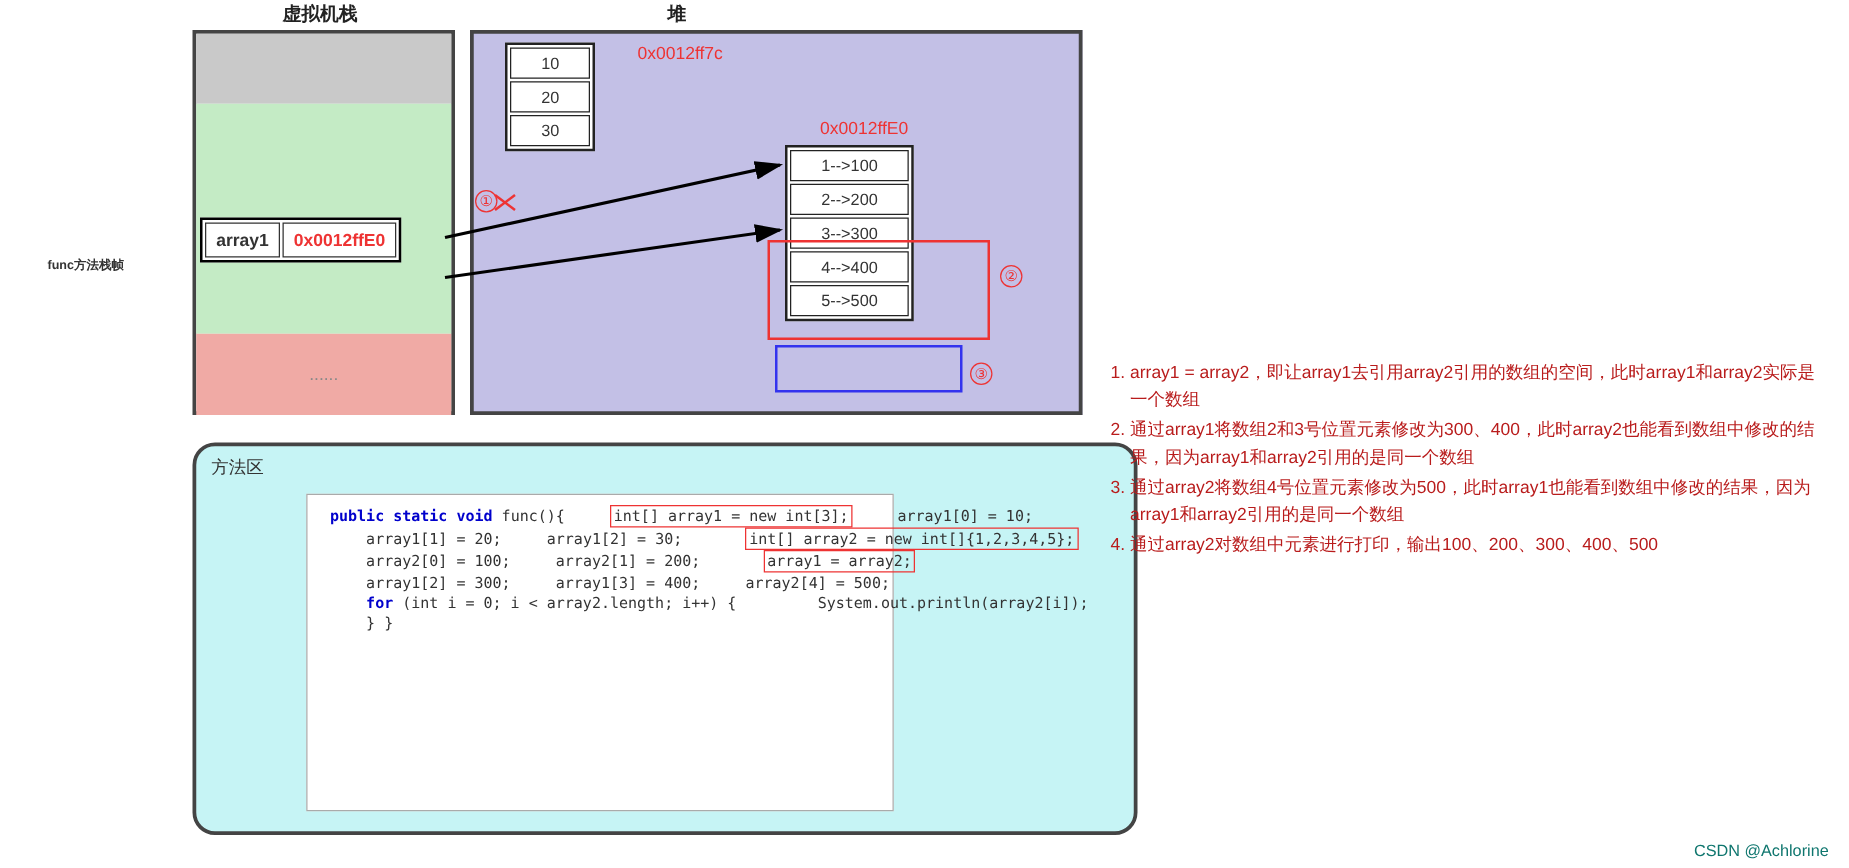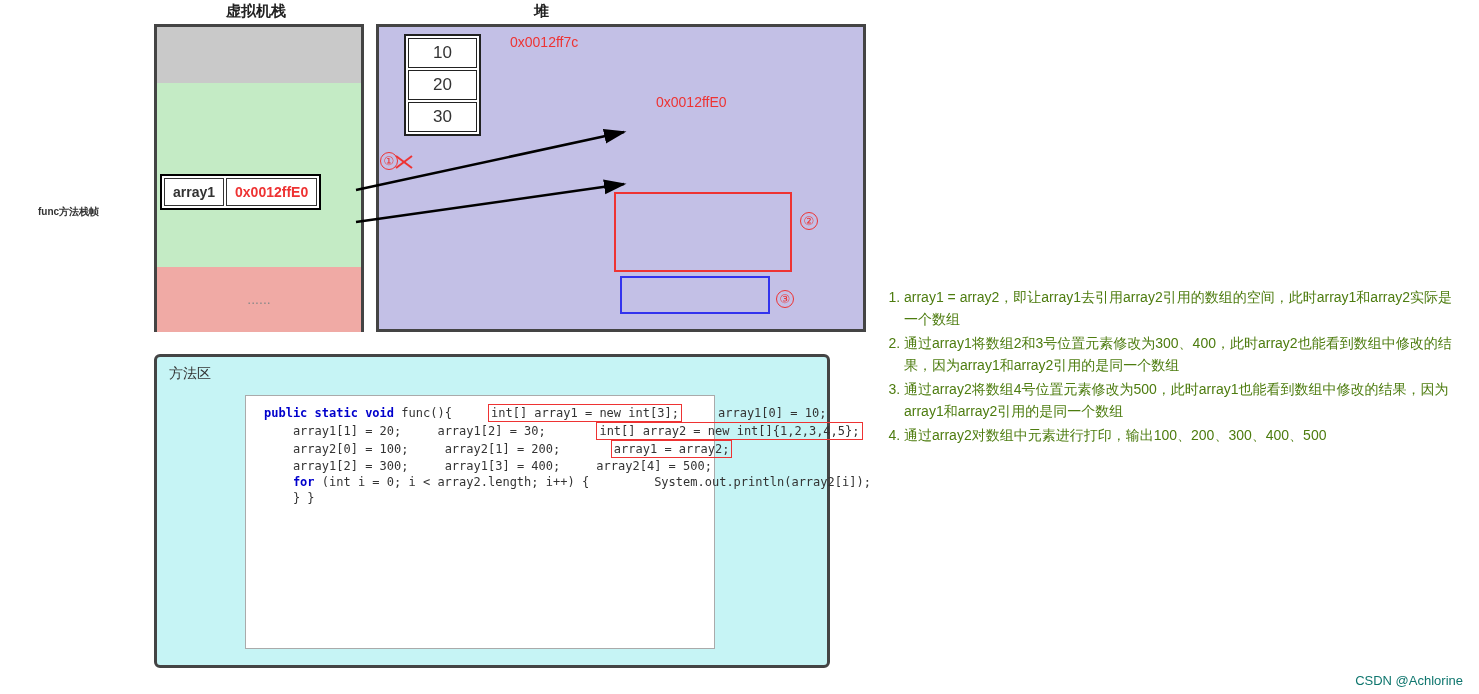--- a/index.html
+++ b/index.html
@@ -11,32 +11,32 @@
   .stack-gray{position:absolute;left:0;top:0;width:100%;height:56px;background:#c9c9c9}
   .stack-green{position:absolute;left:0;top:56px;width:100%;height:184px;background:#c4ebc5}
   .stack-red{position:absolute;left:0;top:240px;width:100%;height:65px;background:#f0aaa5;color:#888;text-align:center;line-height:65px}
   .frame-label{position:absolute;left:38px;top:205px;font-size:10px;font-weight:bold}
   .table-mini{position:absolute;border:2px solid #000000;background:#fff}
   .table-mini td{border:1px solid #333;padding:5px 8px;font-size:14px}
   .table-mini .addr{color:#e33;font-weight:bold}
   .table-mini .lbl{color:#333;font-weight:bold}
   .heap-outer{left:376px;top:24px;width:490px;height:308px;background:#c3c0e6;border:3px solid #444}
   .obj-table{position:absolute;background:#fff;border:2px solid #222}
-  .obj-table td{border:1px solid #222;padding:4px 24px;text-align:right;font-size:17px}
+  .obj-table td{border:1px solid #222;padding:4px 24px;text-align:right;font-size:13px}
   .addr-label{position:absolute;color:#e33;font-weight:normal;font-size:14px}
   .circ{position:absolute;width:18px;height:18px;border:1.5px solid #e33;border-radius:50%;color:#e33;font-size:12px;text-align:center;line-height:16px}
   .red-box{position:absolute;border:2.5px solid #e33}
   .blue-box{position:absolute;border:2.5px solid #33e}
-  .method-area{position:absolute;left:154px;top:354px;width:676px;height:314px;background:#c6f4f5;border:3px solid #444;border-radius:6px}
+  .method-area{position:absolute;left:154px;top:354px;width:756px;height:314px;background:#c6f4f5;border:3px solid #444;border-radius:18px}
   .method-title{position:absolute;left:12px;top:8px;font-size:14px}
   .code-box{position:absolute;left:88px;top:38px;width:470px;height:254px;background:#fff;border:1px solid #aaa;padding:8px 18px;font-family:Consolas,monospace;font-size:12px;line-height:16px;filter:blur(0.6px)}
   .code-box .kw{color:#00c;font-weight:bold}
   .code-box .ln{white-space:pre}
   .code-red{border:1.5px solid #e33;display:inline-block;padding:0 2px}
-  .explain{position:absolute;left:884px;top:286px;width:570px;font-size:14px;line-height:22px;color:#4d7c0f}
+  .explain{position:absolute;left:884px;top:286px;width:570px;font-size:14px;line-height:22px;color:#b91c1c}
   .explain ol{padding-left:20px}
   .explain li{margin-bottom:2px}
   .watermark{position:absolute;right:16px;bottom:6px;color:#0f766e;font-size:13px}
   svg.arrows{position:absolute;left:0;top:0;pointer-events:none}
 </style>
 </head>
 <body>
 
 <div class="container">
 
@@ -70,20 +70,39 @@
     <tr>
           <td>20</td>
         </tr>
     <tr>
           <td>30</td>
         </tr>
   </tbody>
     </table>
 
   <div class="addr-label" style="left:656px;top:94px">0x0012ffE0</div>
+  <table class="obj-table" style="left:628px;top:116px">
+    <tbody>
+        <tr>
+          <td>1--&gt;100</td>
+        </tr>
+    <tr>
+          <td>2--&gt;200</td>
+        </tr>
+    <tr>
+          <td>3--&gt;300</td>
+        </tr>
+    <tr>
+          <td>4--&gt;400</td>
+        </tr>
+    <tr>
+          <td>5--&gt;500</td>
+        </tr>
+  </tbody>
+    </table>
 
   <div class="circ" style="left:380px;top:152px">①</div>
   <div class="circ" style="left:800px;top:212px">②</div>
   <div class="circ" style="left:776px;top:290px">③</div>
 
   <div class="red-box" style="left:614px;top:192px;width:178px;height:80px"></div>
   <div class="blue-box" style="left:620px;top:276px;width:150px;height:38px"></div>
 
   <svg class="arrows" width="1479" height="694">
     <defs>

